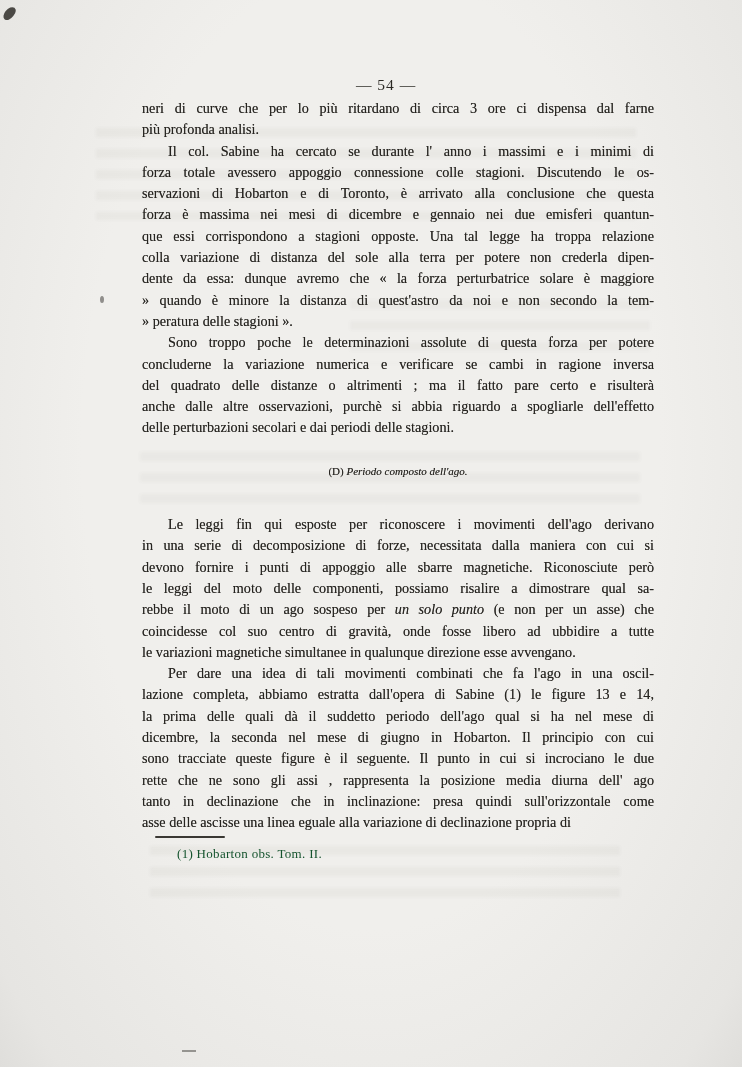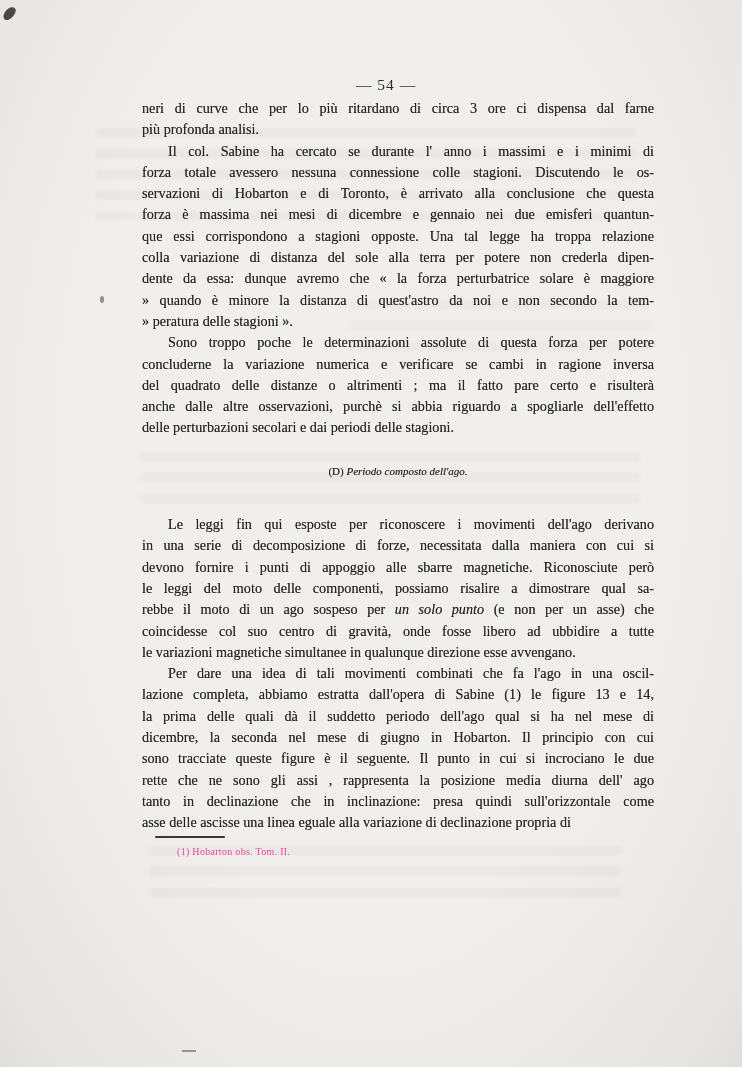--- a/index.html
+++ b/index.html
@@ -54,22 +54,22 @@
   .footnote { position: absolute; left: 130px; top: 836px; width: 512px; }
   .footnote-rule {
     width: 70px; height: 2px;
     margin-left: 25px;
     background: #3a3833;
     border-radius: 1px;
   }
   .footnote-text {
     margin-top: 8px;
     margin-left: 47px;
-    font-size: 10px;
-    color: #ec4899;
+    font-size: 13px;
+    color: #14532d;
     letter-spacing: 0.3px;
   }
 
   
   .smudge {
     position: absolute;
     pointer-events: none;
     background: repeating-linear-gradient(
       180deg,
       rgba(110,108,100,0.07) 0px, rgba(110,108,100,0.07) 9px,
@@ -101,21 +101,21 @@
 
   <div class="page-number">— 54 —</div>
 
   <div class="text-block" id="text-block">
       <p class="para">
         <span class="line">neri di curve che per lo più ritardano di circa 3 ore ci dispensa dal farne</span>
         <span class="line last">più profonda analisi.</span>
       </p>
       <p class="para">
         <span class="line indent">Il col. Sabine ha cercato se durante l' anno i massimi e i minimi di</span>
-        <span class="line">forza totale avessero nessuna connessione colle stagioni. Discutendo le os-</span>
+        <span class="line">forza totale avessero appoggio connessione colle stagioni. Discutendo le os-</span>
         <span class="line">servazioni di Hobarton e di Toronto, è arrivato alla conclusione che questa</span>
         <span class="line">forza è massima nei mesi di dicembre e gennaio nei due emisferi quantun-</span>
         <span class="line">que essi corrispondono a stagioni opposte. Una tal legge ha troppa relazione</span>
         <span class="line">colla variazione di distanza del sole alla terra per potere non crederla dipen-</span>
         <span class="line">dente da essa: dunque avremo che « la forza perturbatrice solare è maggiore</span>
         <span class="line">» quando è minore la distanza di quest'astro da noi e non secondo la tem-</span>
         <span class="line last">» peratura delle stagioni ».</span>
       </p>
       <p class="para">
         <span class="line indent">Sono troppo poche le determinazioni assolute di questa forza per potere</span>

